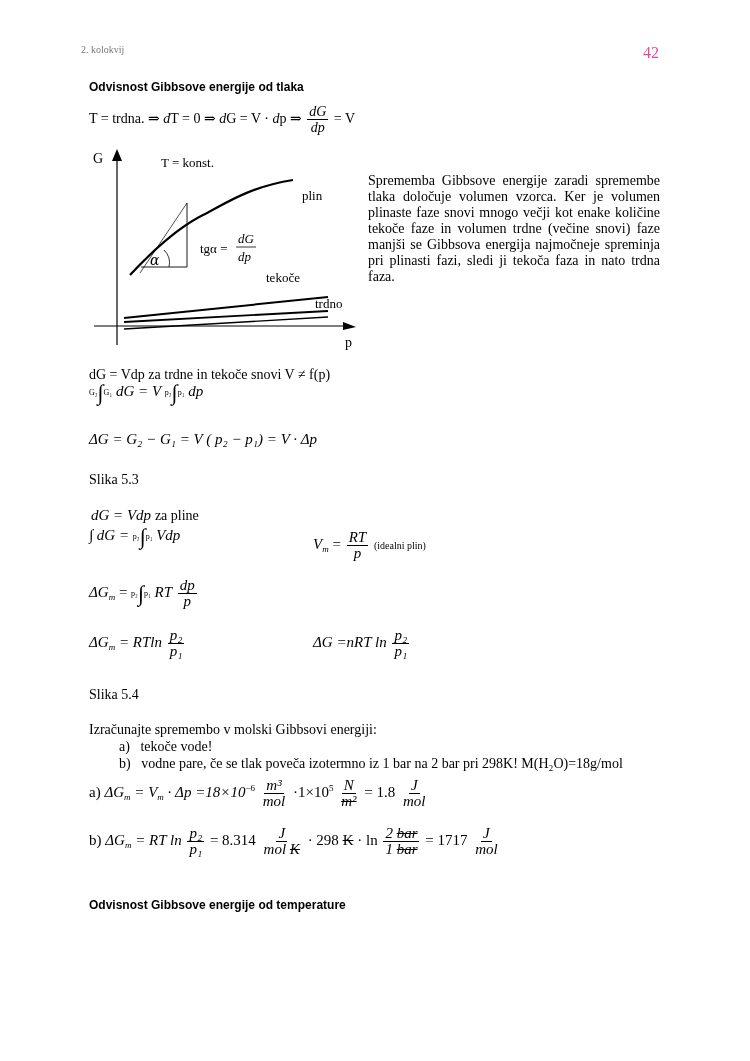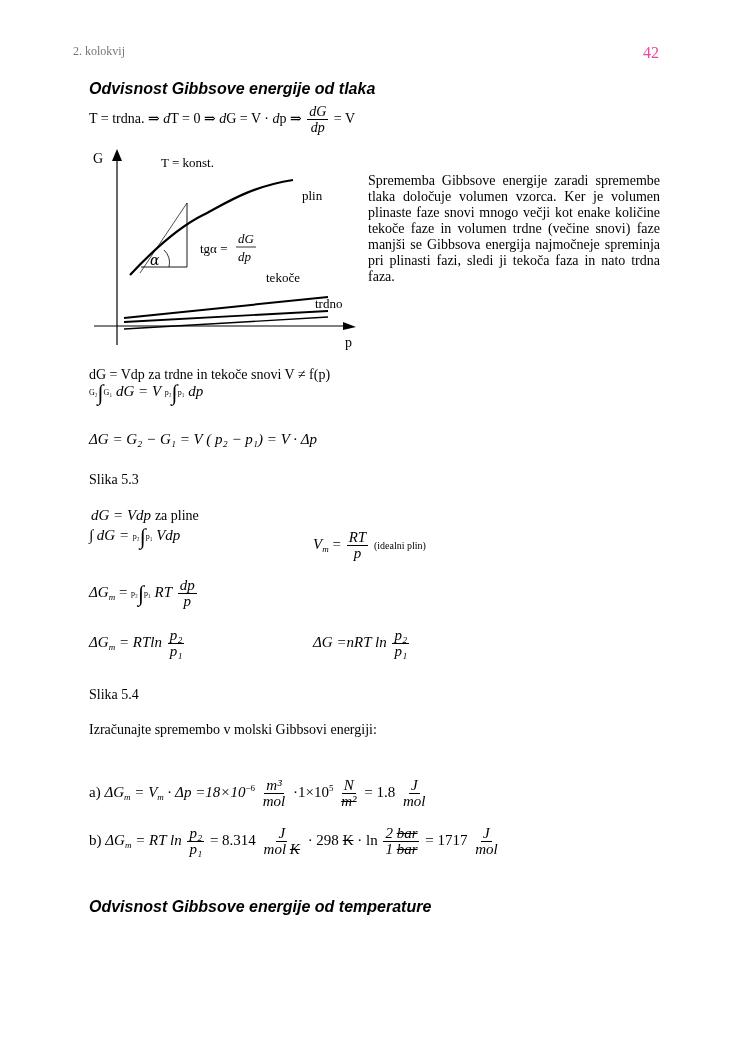--- a/index.html
+++ b/index.html
@@ -1,23 +1,23 @@
 <!DOCTYPE html>
 <html><head>
 <meta charset="utf-8">
 <style>
   html, body { margin: 0; padding: 0; background: #ffffff; }
   body {
     width: 750px; height: 1061px; position: relative; overflow: hidden;
     font-family: "Liberation Serif", "DejaVu Serif", serif; color: #000;
   }
   .abs { position: absolute; }
-  .running-head { left: 73px; top: 44px; font-size: 12px; color: #777; }
+  .running-head { left: 81px; top: 44px; font-size: 10px; color: #777; }
   .page-num { left: 643px; top: 44px; font-size: 16px; color: #ec4899; }
-  .h1 { font-family: "Liberation Sans", "DejaVu Sans", sans-serif; font-weight: bold; font-size: 16px; font-style: italic; }
+  .h1 { font-family: "Liberation Sans", "DejaVu Sans", sans-serif; font-weight: bold; font-size: 12px; }
   .txt { font-size: 14px; line-height: 17px; }
   .i { font-style: italic; }
   .frac { display: inline-flex; flex-direction: column; align-items: center; vertical-align: middle; margin: 0 2px; line-height: 15px; }
   .frac .num { border-bottom: 1px solid #000; padding: 0 2px; }
   .frac .den { padding: 0 2px; }
   .sub { font-size: 9px; vertical-align: -3px; }
   .sup { font-size: 9px; vertical-align: 6px; }
   .intg { font-size: 22px; line-height: 22px; vertical-align: middle; }
   .limits { display: inline-flex; flex-direction: row; align-items: center; vertical-align: middle; font-size: 8px; line-height: 8px; }
   .limits .intg { font-size: 22px; line-height: 20px; }
@@ -139,20 +139,24 @@
   <span class="i">ΔG =nRT ln</span>
   <span class="frac">
       <span class="num i">p₂</span>
       <span class="den i">p₁</span>
     </span>
 </div>
 <div class="abs txt" style="left:89px;top:686px;text-align:center;">Slika 5.4</div>
 
 <div class="abs txt" style="left:89px;top:721px;width:580px;">
   <div>Izračunajte spremembo v molski Gibbsovi energiji:</div>
+  <ol class="abc">
+    <li style="margin-left:8px;"><span>a)</span>&nbsp;&nbsp;&nbsp;<span>tekoče vode!</span></li>
+    <li style="margin-left:8px;"><span>b)</span>&nbsp;&nbsp;&nbsp;<span>vodne pare, če se tlak poveča izotermno iz 1 bar na 2 bar pri 298K! M(H₂O)=18g/mol</span></li>
+  </ol>
 </div>
 
 <div class="abs eq" style="left:89px;top:778px;white-space:nowrap;">
   <span>a)</span>
   <span class="i">ΔG</span><span class="sub i">m</span>
   <span class="i">= V</span><span class="sub i">m</span><span class="i"> · Δp =18×10</span><span class="sup">−6</span>
   <span class="frac">
       <span class="num i">m³</span>
       <span class="den i">mol</span>
     </span>

